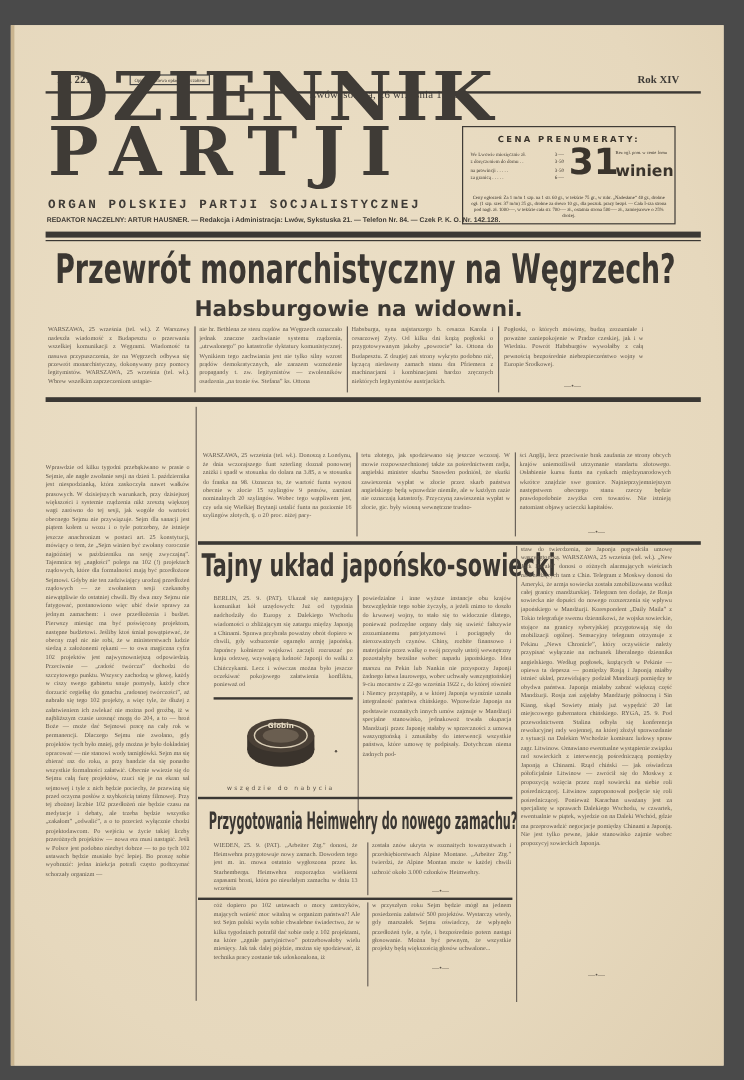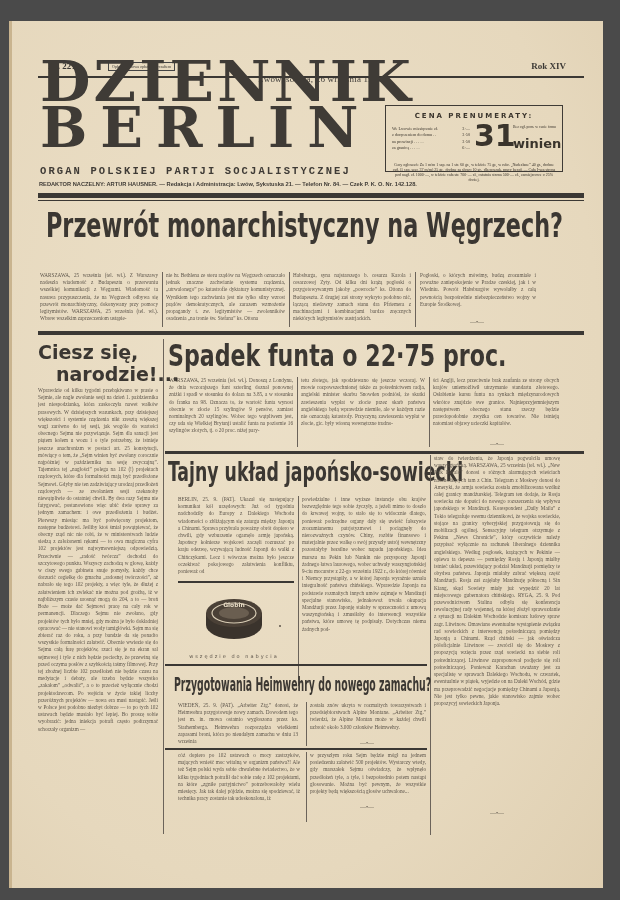--- a/index.html
+++ b/index.html
@@ -41,26 +41,26 @@
   <div class="abs masthead-top">
     <span class="nr">Nr. 221</span>
     <span class="stamp">Opłata pocztowa opłacona ryczałtem</span>
     <span class="date">Lwów, sobota, 26 września 1931</span>
     <span class="rok">Rok XIV</span>
   </div>
   <div class="rule" style="left:26px;top:55px;width:546px;height:1.5px"></div>
 
   <div class="abs title" style="left:28px;top:36px">
     <div style="font-size:56px;letter-spacing:3px;transform:scaleX(1.04);transform-origin:left">DZIENNIK</div>
-    <div class="l2" style="font-size:56px;letter-spacing:13px;margin-top:-2px">BERLIN</div>
+    <div class="l2" style="font-size:56px;letter-spacing:13px;margin-top:-2px">PARTJI</div>
   </div>
   <div class="abs organ" style="left:28px;top:144px">ORGAN POLSKIEJ PARTJI SOCJALISTYCZNEJ</div>
   <div class="abs redaktor" style="left:27px;top:160px">REDAKTOR NACZELNY: ARTUR HAUSNER. — Redakcja i Administracja: Lwów, Sykstuska 21. — Telefon Nr. 84. — Czek P. K. O. Nr. 142.128.</div>
 
-  <div class="abs pricebox" style="left:373px;top:84px;height:67px">
+  <div class="abs pricebox" style="left:373px;top:84px;height:82px">
     <div class="ph">CENA PRENUMERATY:</div>
     <div class="rows">
       <div>
           <span>We Lwowie miesięcznie zł.</span>
           <span>3·—</span>
         </div>
       <div>
           <span>z doręczeniem do domu . .</span>
           <span>3·50</span>
         </div>
@@ -78,42 +78,36 @@
     <div class="gr">winien</div>
     <div class="ads">Ceny ogłoszeń: Za 1 m/m 1 szp. na 1 str. 60 gr., w tekście 75 gr., w rubr. „Nadesłane” 40 gr., drobne ogł. (1 szp. szer. 37 m/m) 25 gr., drobne za słowo 10 gr., dla poszuk. pracy bezpł. — Cała I-sza strona pod nagł. zł. 1000·—, w tekście cała str. 700·— zł., ostatnia strona 500·— zł., zamiejscowe o 25% drożej.</div>
   </div>
 
   <div class="rule" style="left:26px;top:172px;width:546px;height:5px"></div>
   <div class="rule" style="left:26px;top:179px;width:546px;height:1px"></div>
 
   <div class="abs hd" style="left:34px;top:184px;font-size:34px;line-height:40px">
     <span class="cond" style="transform:scaleX(.73)">Przewrót monarchistyczny na Węgrzech?</span>
   </div>
+  <div class="abs hd" style="left:150px;top:226px;font-size:18px;font-family:'DejaVu Sans',sans-serif">Habsburgowie na widowni.</div>
 
   <div class="abs body" style="left:28px;top:251px;width:118px;height:56px;overflow:hidden">WARSZAWA, 25 września (tel. wł.). Z Warszawy nadeszła wiadomość z Budapesztu o przerwaniu wszelkiej komunikacji z Węgrami. Wiadomość ta nasuwa przypuszczenia, że na Węgrzech odbywa się przewrót monarchistyczny, dokonywany przy pomocy legitymistów. WARSZAWA, 25 września (tel. wł.). Wbrew wszelkim zaprzeczeniom ustąpie-</div>
   <div class="vline" style="left:150px;top:251px;height:55px"></div>
   <div class="abs body" style="left:154px;top:251px;width:119px;height:56px;overflow:hidden">nie hr. Bethlena ze steru rządów na Węgrzech oznaczało jednak znaczne zachwianie systemu rządzenia, „utrwalonego” po katastrofie dyktatury komunistycznej. Wynikiem tego zachwiania jest nie tylko silny wzrost prądów demokratycznych, ale zarazem wzmożenie propagandy t. zw. legitymistów — zwolenników osadzenia „na tronie św. Stefana” ks. Ottona</div>
   <div class="vline" style="left:277px;top:251px;height:55px"></div>
   <div class="abs body" style="left:281px;top:251px;width:118px;height:56px;overflow:hidden">Habsburga, syna najstarszego b. cesarza Karola i cesarzowej Zyty. Od kilku dni krążą pogłoski o przygotowywanym jakoby „powrocie” ks. Ottona do Budapesztu. Z drugiej zaś strony wykryto podobno nić, łączącą niedawny zamach stanu dra Pfriemera z machinacjami i kombinacjami bardzo zręcznych niektórych legitymistów austrjackich.</div>
   <div class="vline" style="left:403px;top:251px;height:55px"></div>
   <div class="abs body" style="left:408px;top:251px;width:116px;height:46px;overflow:hidden">Pogłoski, o których mówimy, budzą zrozumiałe i poważne zaniepokojenie w Pradze czeskiej, jak i w Wiedniu. Powrót Habsburgów wywołałby z całą pewnością bezpośrednie niebezpieczeństwo wojny w Europie Środkowej.</div>
   <div class="abs orn" style="left:440px;top:298px;width:50px">—•—</div>
 
   <div class="rule" style="left:26px;top:310px;width:546px;height:4px"></div>
 
-  <div class="abs hd" style="left:26px;top:320px;font-size:19px;line-height:22px;font-family:'DejaVu Sans',sans-serif">
-    <div>Ciesz się,</div>
-    <div style="padding-left:18px">narodzie!...</div>
-  </div>
   <div class="abs body" style="left:26px;top:366px;width:120px;height:444px;overflow:hidden">Wprawdzie od kilku tygodni przebąkiwano w prasie o Sejmie, ale nagłe zwołanie sesji na dzień 1. października jest niespodzianką, która zaskoczyła nawet wałków prasowych. W dzisiejszych warunkach, przy dzisiejszej większości i systemie rządzenia nikt zresztą większej wagi zarówno do tej sesji, jak wogóle do wartości obecnego Sejmu nie przywiązuje. Sejm dla sanacji jest piątem kołem u wozu i o tyle potrzebny, że istnieje jeszcze anachronizm w postaci art. 25 konstytucji, mówiący o tem, że „Sejm winien być zwołany corocznie najpóźniej w październiku na sesję zwyczajną”. Tajemnica tej „nagłości” polega na 102 (!) projektach rządowych, które dla formalności mają być przedłożone Sejmowi. Gdyby nie ten zadziwiający urodzaj przedłożeń rządowych — ze zwołaniem sesji czekanoby niewątpliwie do ostatniej chwili. By dwa razy Sejmu nie fatygować, postanowiono więc ubić dwie sprawy za jednym zamachem: i owe przedłożenia i budżet. Pierwszy miesiąc ma być poświęcony projektom, następne budżetowi. Jeśliby ktoś śmiał powątpiewać, że obecny rząd nic nie robi, że w ministerstwach ludzie siedzą z założonemi rękami — to owa magiczna cyfra 102 projektów jest najwymowniejszą odpowiedzią. Przeciwnie — „radość twórcza” dochodzi do szczytowego punktu. Wszyscy zachodzą w głowę, każdy w ciszy swego gabinetu snuje pomysły, każdy chce dorzucić cegiełkę do gmachu „radosnej twórczości”, aż nabrało się tego 102 projekty, a więc tyle, że dłużej z załatwieniem ich zwlekać nie można pod groźbą, iż w najbliższym czasie urosnąć mogą do 204, a to — broń Boże — może dać Sejmowi pracę na cały rok w permanencji. Dlaczego Sejmu nie zwołano, gdy projektów tych było mniej, gdy można je było dokładniej opracować — nie stanowi wody tamigłówki. Sejm ma się zbierać raz do roku, a przy bandzie da się ponadto wszystkie formalności załatwić. Obecnie wwiezie się do Sejmu całą furę projektów, rzuci się je na ekran sal sejmowej i tyle z nich będzie pociechy, że przewiną się przed oczyma posłów z szybkością taśmy filmowej. Przy tej zbożnej liczbie 102 przedłożeń nie będzie czasu na medytacje i debaty, ale trzeba będzie wszystko „zakałom” „odwalić”, a o to przecież wyłącznie chodzi projektodawcom. Po wejściu w życie takiej liczby przeróżnych projektów — nowa era musi nastąpić. Jeśli w Polsce jest podobno niezbyt dobrze — to po tych 102 ustawach będzie musiało być lepiej. Bo proszę sobie wyobrazić: jedna iniekcja potrafi często podtrzymać schorzały organizm —</div>
   <div class="vline" style="left:151px;top:318px;height:495px"></div>
 
-  <div class="abs hd" style="left:156px;top:318px;font-size:30px;line-height:34px">
-    <span class="cond" style="transform:scaleX(.82)">Spadek funta o 22·75 proc.</span>
-  </div>
   <div class="abs body" style="left:157px;top:356px;width:124px;height:70px;overflow:hidden">WARSZAWA, 25 września (tel. wł.). Donoszą z Londynu, że dnia wczorajszego funt szterling doznał ponownej zniżki i spadł w stosunku do dolara na 3.85, a w stosunku do franka na 98. Oznacza to, że wartość funta wynosi obecnie w złocie 15 szylingów 9 pensów, zamiast nominalnych 20 szylingów. Wobec tego wątpliwem jest, czy uda się Wielkiej Brytanji ustalić funta na poziomie 16 szylingów złotych, tj. o 20 proc. niżej pary-</div>
   <div class="vline" style="left:285px;top:356px;height:70px"></div>
   <div class="abs body" style="left:289px;top:356px;width:124px;height:70px;overflow:hidden">tetu złotego, jak spodziewano się jeszcze wczoraj. W mowie rozpowszechnionej także za pośrednictwem radja, angielski minister skarbu Snowden podniósł, że skutki zawieszenia wypłat w złocie przez skarb państwa angielskiego będą wprawdzie niemiłe, ale w każdym razie nie oznaczają katastrofy. Przyczyną zawieszenia wypłat w złocie, gic. były wiosną wewnętrzne trudno-</div>
   <div class="vline" style="left:417px;top:356px;height:70px"></div>
   <div class="abs body" style="left:421px;top:356px;width:126px;height:62px;overflow:hidden">ści Anglji, lecz przeciwnie brak zaufania ze strony obcych krajów uniemożliwił utrzymanie standartu złotowego. Osłabienie kursu funta na rynkach międzynarodowych wkrótce znajdzie swe granice. Najnieprzyjemniejszym następstwem obecnego stanu rzeczy będzie prawdopodobnie zwyżka cen towarów. Nie istnieją natomiast objawy ucieczki kapitałów.</div>
   <div class="abs orn" style="left:460px;top:420px;width:50px">—•—</div>
 
   <div class="rule" style="left:153px;top:430px;width:419px;height:3px"></div>
 
   <div class="abs hd" style="left:156px;top:434px;font-size:26px;line-height:34px">

